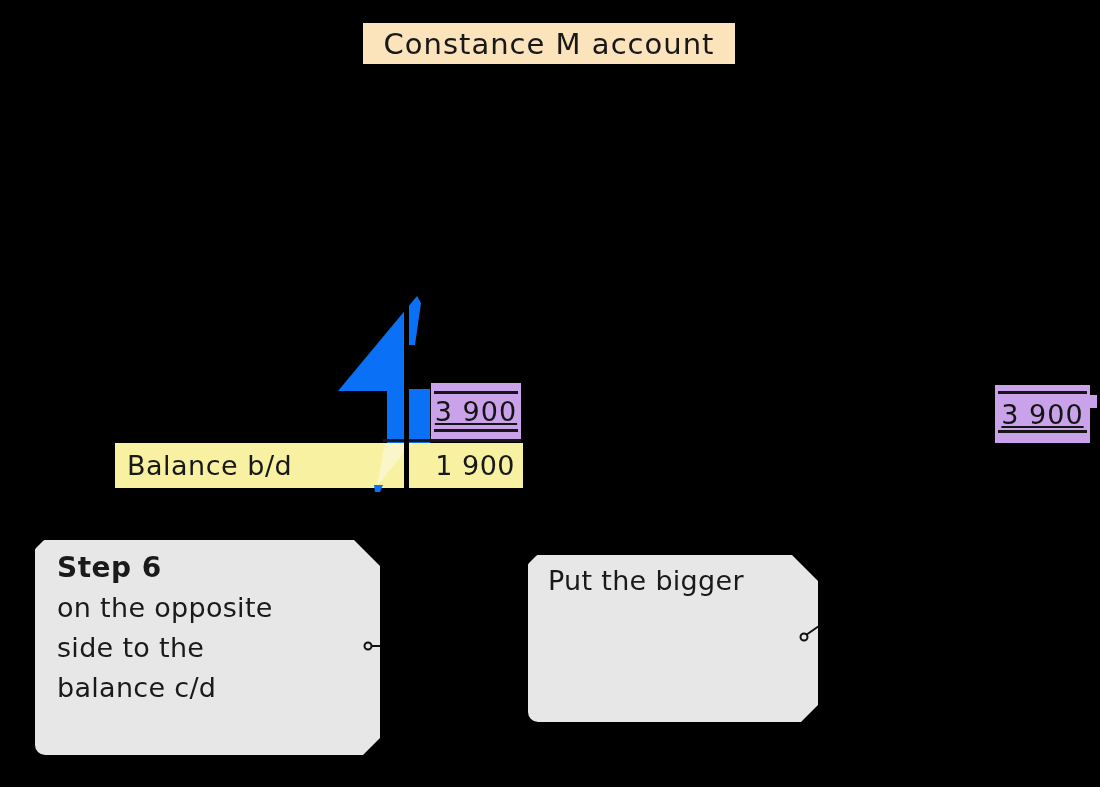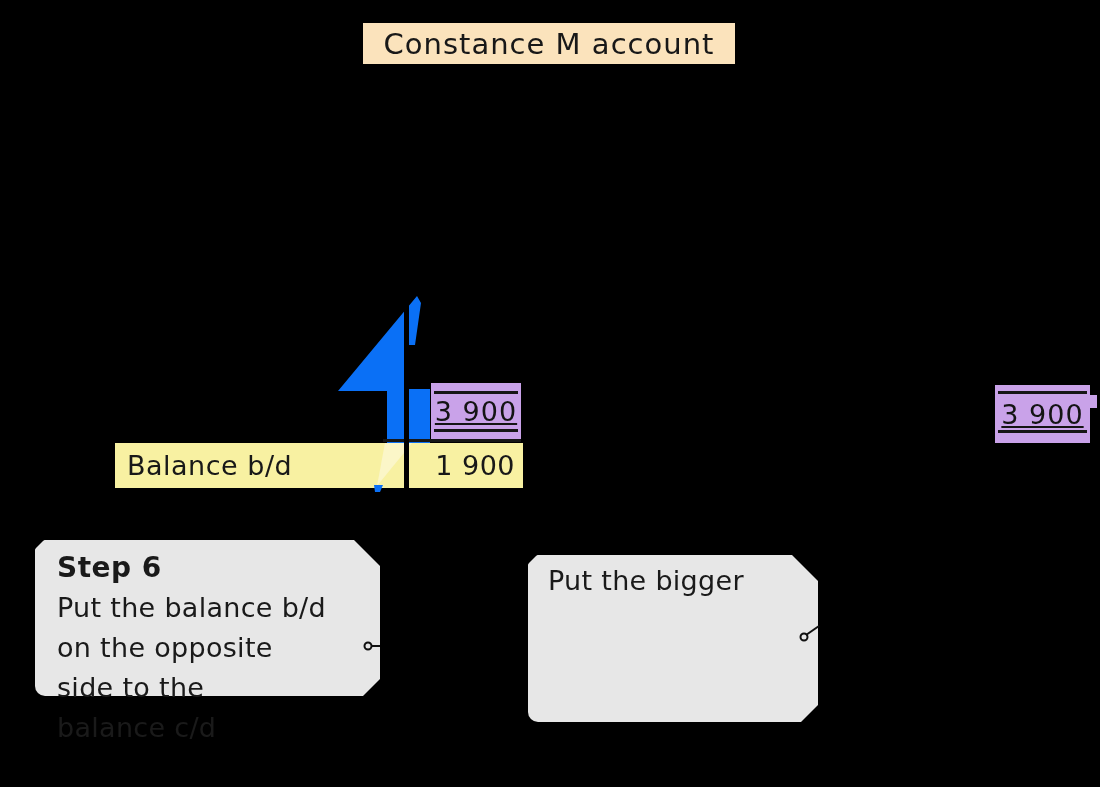--- a/index.html
+++ b/index.html
@@ -42,21 +42,21 @@
   .note{
     position:absolute;background:var(--note-bg,#e7e7e7);
     border-radius:10px;color:#1a1a1a;box-sizing:border-box;z-index:4;
   }
   .note .cut{position:absolute;width:0;height:0;}
   .note .cut.tr{top:0;right:0;border-top:26px solid #000;border-left:26px solid transparent;}
   .note .cut.br{bottom:0;right:0;border-bottom:17px solid #000;border-left:17px solid transparent;}
   .note .cut.tl{top:0;left:0;border-top:9px solid #000;border-right:9px solid transparent;}
   .note .heading{font-weight:bold;font-size:28px;letter-spacing:.5px;}
   .note .line{font-size:27px;letter-spacing:.3px;}
-  #step6{left:35px;top:540px;width:345px;height:156px;padding:8px 0 0 22px;}
+  #step6{left:35px;top:540px;width:345px;height:215px;padding:8px 0 0 22px;}
   #step6 .heading,#step6 .line{line-height:40px;}
   #step5{left:528px;top:555px;width:290px;height:167px;padding:6px 0 0 20px;}
   #step5 .heading,#step5 .line{line-height:39px;}
   .tail{position:absolute;}
   #step6 .tail{left:328px;top:97px;}
   #step5 .tail{left:268px;top:68px;}
 </style>
 </head>
 <body>
 
@@ -93,21 +93,20 @@
     </g>
     <rect x="383" y="439" width="138" height="3" fill="var(--ink,#161616)"></rect>
     <rect x="404" y="292" width="5" height="197" fill="#000000"></rect>
   </svg>
 
   <div class="note" id="step6">
     <div class="cut tl"></div>
     <div class="cut tr"></div>
     <div class="cut br"></div>
     <div class="heading">Step 6</div>
-    <div class="line">Put the balance b/d</div>
     <div class="line">on the opposite</div>
     <div class="line">side to the</div>
     <div class="line">balance c/d</div>
     <svg class="tail" width="17" height="18">
       <circle cx="5" cy="9" r="3.5" fill="none" stroke="#111" stroke-width="2"></circle>
       <line x1="8" y1="9" x2="17" y2="9" stroke="#111" stroke-width="2"></line>
     </svg>
   </div>
 
   <div class="note" id="step5">

